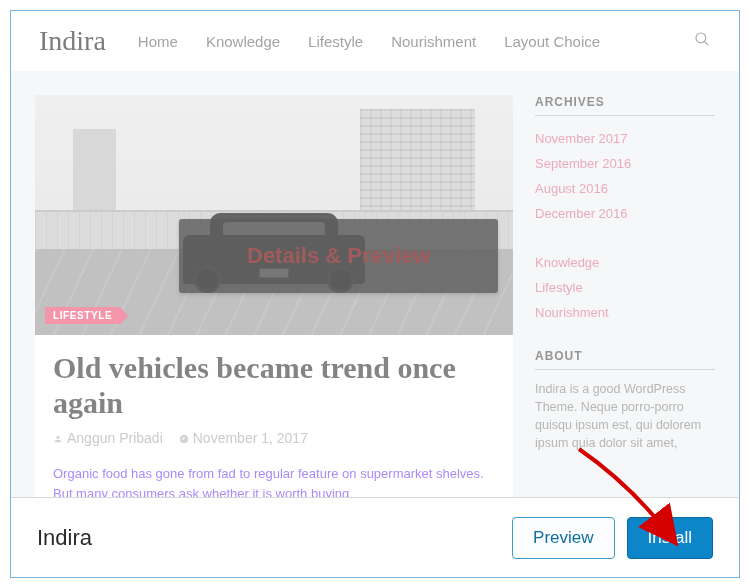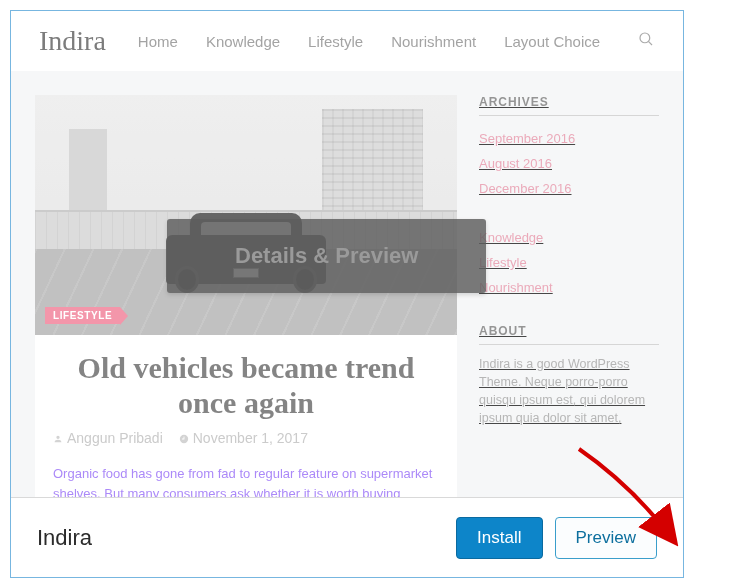--- a/index.html
+++ b/index.html
@@ -4,21 +4,21 @@
 <style>
   * { box-sizing: border-box; margin: 0; padding: 0; }
   body {
     font-family: -apple-system, BlinkMacSystemFont, "Segoe UI", Arial, sans-serif;
     background: #fff;
     width: 750px;
     height: 588px;
     overflow: hidden;
   }
   .card {
-    width: 674px;
+    width: 730px;
     height: 568px;
     margin: 10px;
     border: 1px solid #77b6e0;
     position: relative;
     background: #fff;
   }
   .preview-area {
     position: absolute;
     top: 0; left: 0; right: 0;
     height: 488px;
@@ -99,40 +99,40 @@
   .post-tag::after{
     content:""; position:absolute; right:-8px; top:0; bottom:0;
     border-left:8px solid #ef6e8a; border-top:9px solid transparent; border-bottom:9px solid transparent;
   }
 
   .post-card {
     background:#fff; padding:16px 18px 10px;
   }
   .post-title {
     font-family: Georgia, "Times New Roman", serif;
-    font-size: 30px; line-height:1.15; color:#555;text-align:center;
+    font-size: 30px; line-height:1.15; color:#555;
   }
   .post-meta { margin-top:10px; display:flex; gap:16px; color:#b7b7b7; font-size:14px; align-items:center; }
   .meta-item svg{ width:10px; height:10px; fill:#c2c2c2; margin-right:4px; vertical-align:middle;}
   .post-excerpt { margin-top:18px; color:#8b5cf6; font-size:13px; line-height:1.5; }
 
   .sidebar { width: 180px; }
-  .widget { margin-bottom: 24px; text-decoration: underline; }
+  .widget { margin-bottom: 24px; }
   .widget-title {
     font-size:12px; letter-spacing:.08em; color:#6d6d6d; font-weight:600;
     border-bottom:1px solid #c6c6c6; padding-bottom:6px; margin-bottom:10px;
   }
   .widget-list { list-style:none; }
   .widget-list li { font-size:13px; color:#e38aa0; padding:5px 0; }
   .about-text { font-size:12.5px; color:#9a9a9a; line-height:1.45; }
 
   .hover-badge {
-    position:absolute; left:156px; top:208px;
+    position:absolute; left:168px; top:208px;
     background: rgba(30,30,30,0.82);
-    color:#737373; font-size:22px; font-weight:600;
+    color:#7f1d1d; font-size:22px; font-weight:600;
     padding:24px 68px; border-radius:3px;
     box-shadow: 0 2px 4px rgba(0,0,0,.2);
   }
 
   .footer-bar {
     position:absolute; left:0; right:0; bottom:0;
     height: 80px;
     border-top:1px solid #d9d9d9;
     background:#fff;
     display:flex; align-items:center; padding: 0 26px;
@@ -216,20 +216,21 @@
             </span>
           </div>
           <p class="post-excerpt">Organic food has gone from fad to regular feature on supermarket shelves. But many consumers ask whether it is worth buying</p>
         </div>
       </div>
 
       <aside class="sidebar">
         <div class="widget">
           <div class="widget-title">ARCHIVES</div>
           <ul class="widget-list">
+            <li>November 2017</li>
             <li>September 2016</li>
             <li>August 2016</li>
             <li>December 2016</li>
           </ul>
         </div>
         <div class="widget">
           <ul class="widget-list">
             <li>Knowledge</li>
             <li>Lifestyle</li>
             <li>Nourishment</li>
@@ -241,22 +242,22 @@
         </div>
       </aside>
     </div>
 
     <div class="hover-badge">Details &amp; Preview</div>
   </div>
 
   <div class="footer-bar">
     <div class="theme-name">Indira</div>
     <div class="actions">
+      <button class="btn btn-secondary">Preview</button>
       <button class="btn btn-primary">Install</button>
-      <button class="btn btn-secondary">Preview</button>
     </div>
   </div>
 
   <svg class="arrow" viewBox="0 0 120 110">
     <defs>
       <marker id="ah" markerWidth="10" markerHeight="10" refX="7" refY="5" orient="auto">
         <path d="M0,0 L10,5 L0,10 z" fill="#d40000"></path>
       </marker>
     </defs>
     <path d="M8,4 Q60,40 100,92" stroke="#d40000" stroke-width="4" fill="none" marker-end="url(#ah)"></path>

